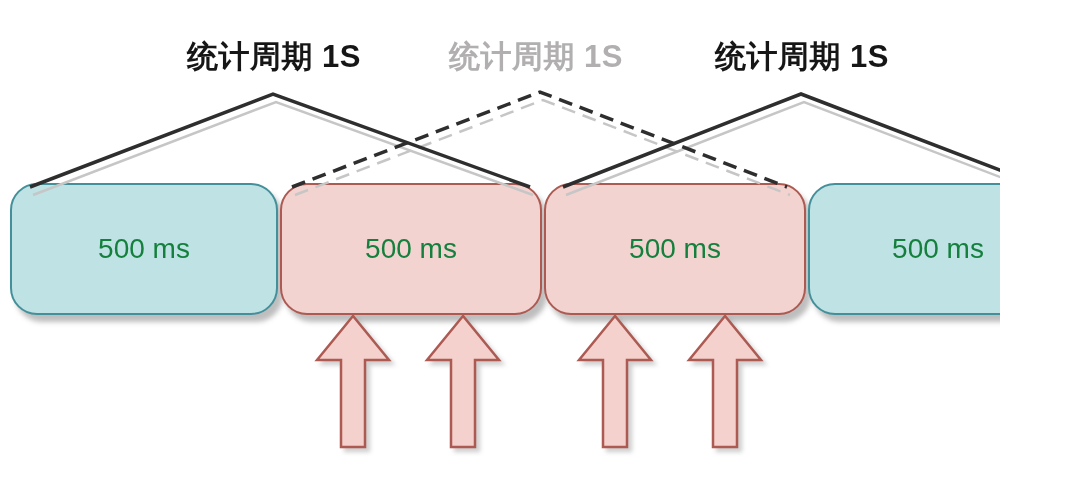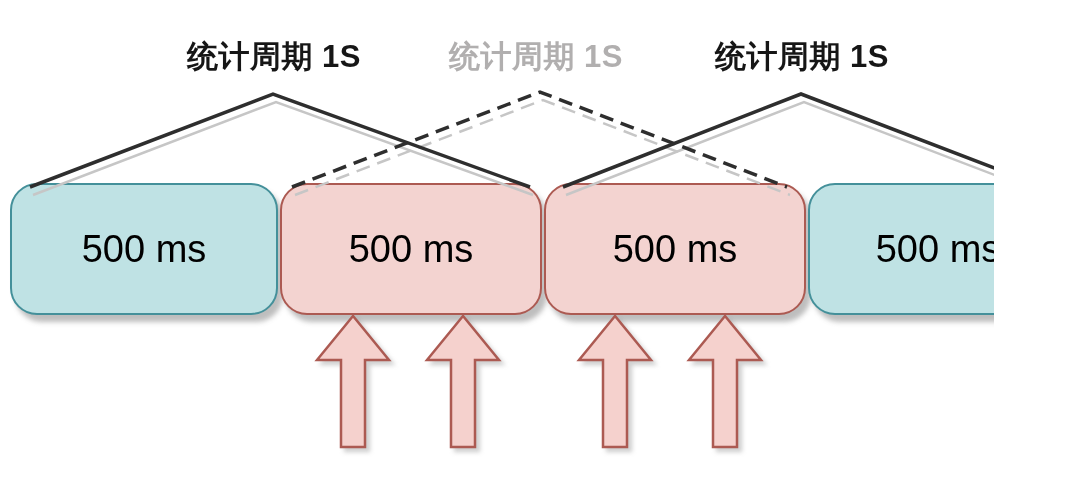--- a/index.html
+++ b/index.html
@@ -3,20 +3,21 @@
 <meta charset="utf-8">
 <style>
   html, body { margin: 0; padding: 0; background: #ffffff; }
   .canvas {
     position: relative;
     width: 994px;
     height: 477px;
     background: #ffffff;
     overflow: hidden;
     font-family: "Liberation Sans", sans-serif;
+    padding-left: 6px;
   }
   .period-label {
     position: absolute;
     top: 36px;
     transform: translateX(-50%);
     font-size: 31px;
     font-weight: bold;
     color: #161616;
     white-space: nowrap;
     letter-spacing: 0.5px;
@@ -29,21 +30,21 @@
     border-radius: 27px;
     box-sizing: border-box;
     display: flex;
     align-items: center;
     justify-content: center;
     box-shadow: 5px 7px 5px rgba(110,110,110,0.45);
     z-index: 1;
   }
   .box.teal { background: #bfe2e4; border: 2.5px solid #44909a; }
   .box.pink { background: #f3d3d0; border: 2.5px solid #ac5a52; }
-  .box-label { font-size: 38px; color: #000000; }
+  .box-label { font-size: 28px; color: #15803d; }
   svg.overlay {
     position: absolute;
     left: 0; top: 0;
     z-index: 5;
     pointer-events: none;
   }
   .ln-shadow { fill: none; stroke: #c6c6c6; stroke-width: 2.5; }
   .ln-dark   { fill: none; stroke: #2e2e2e; stroke-width: 3.5; }
   .dashed    { stroke-dasharray: 14 8; }
   .arrow {

